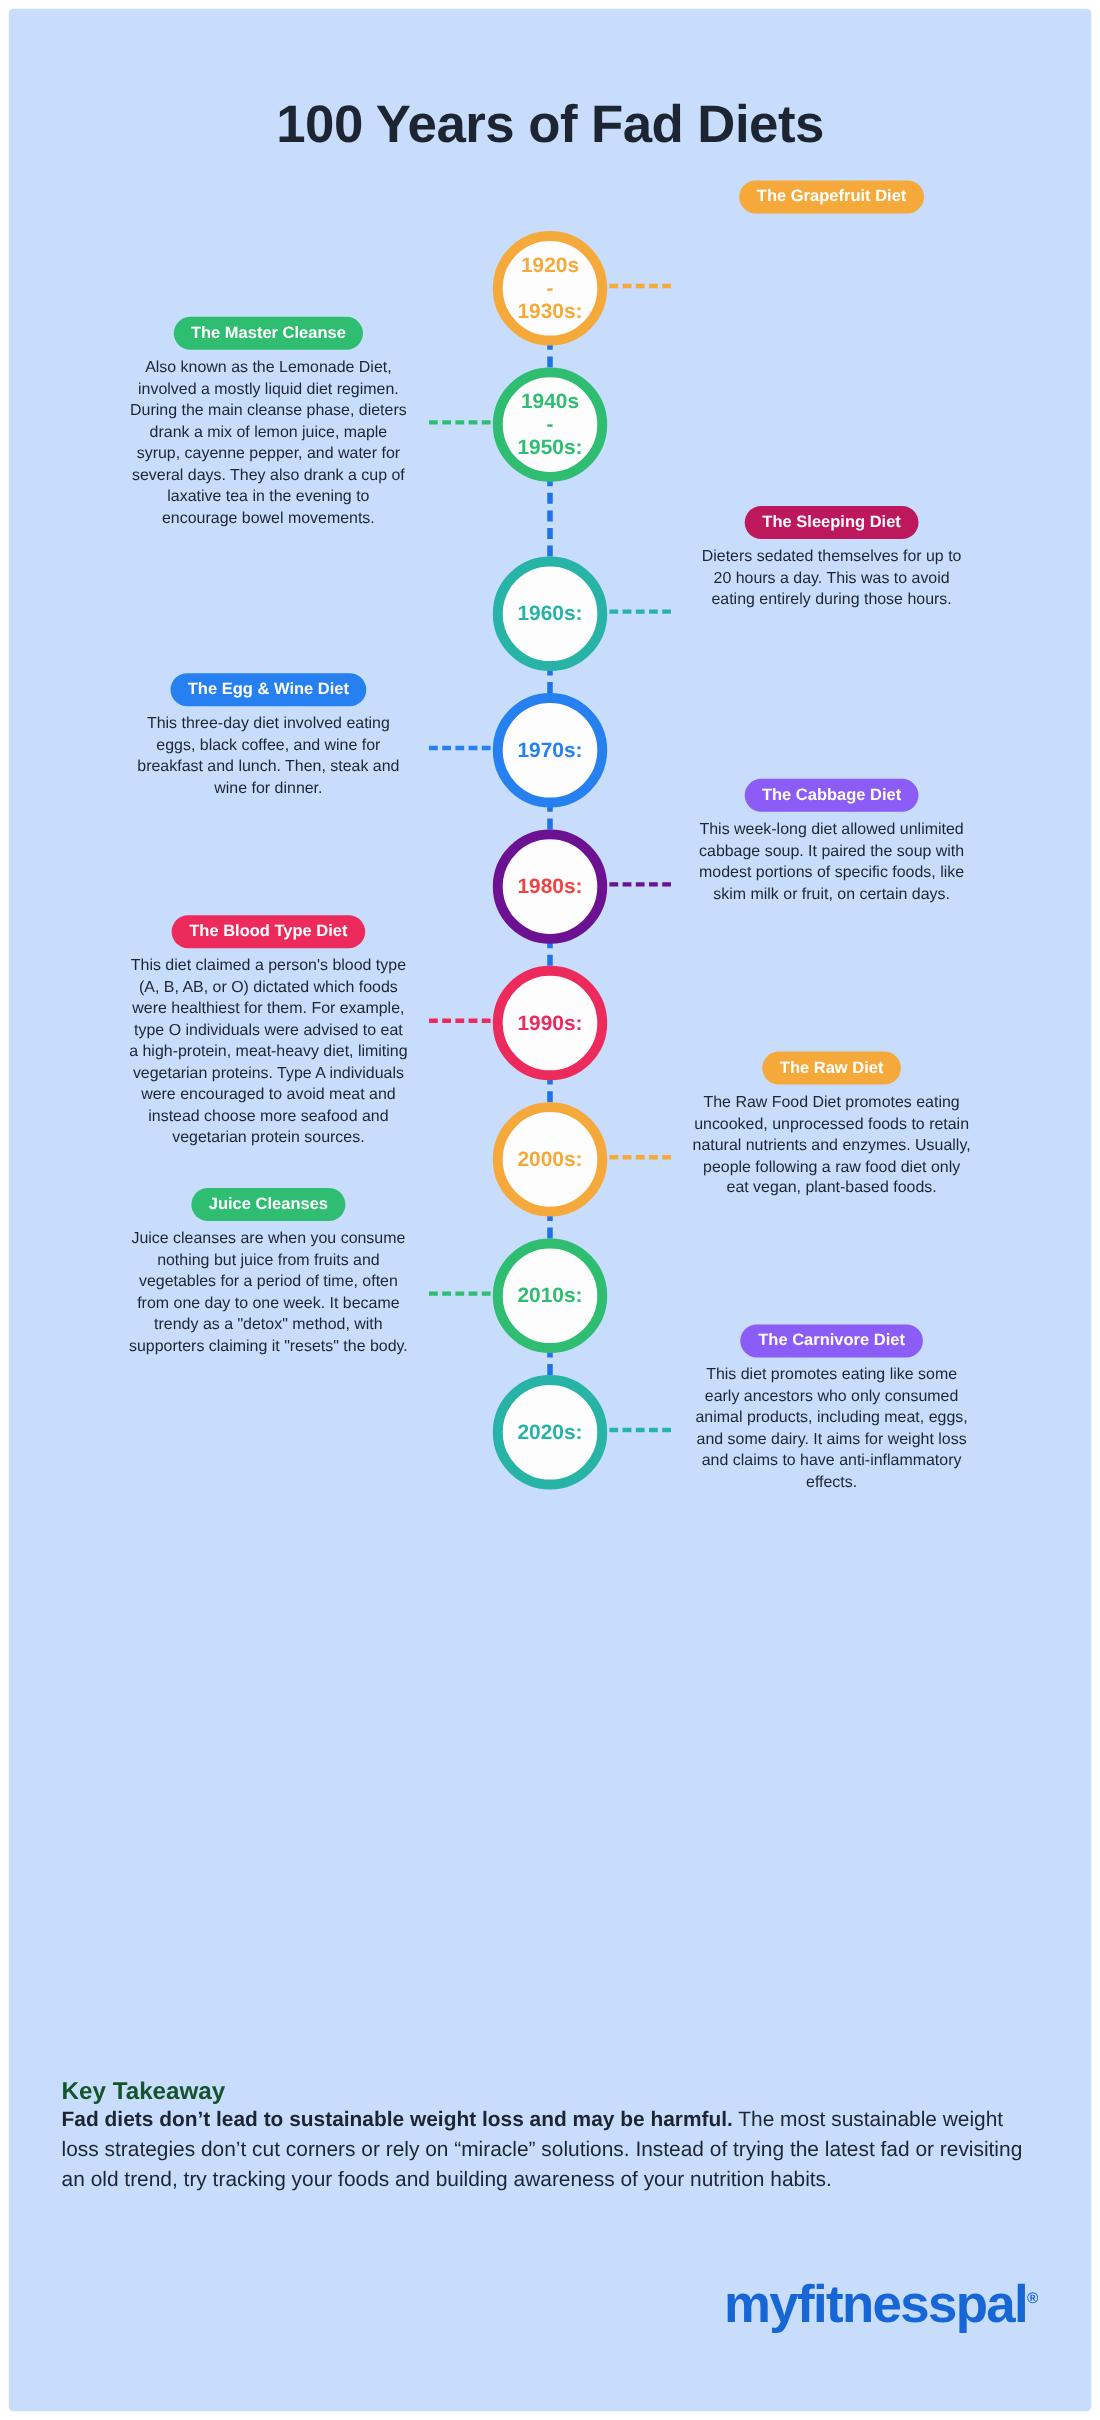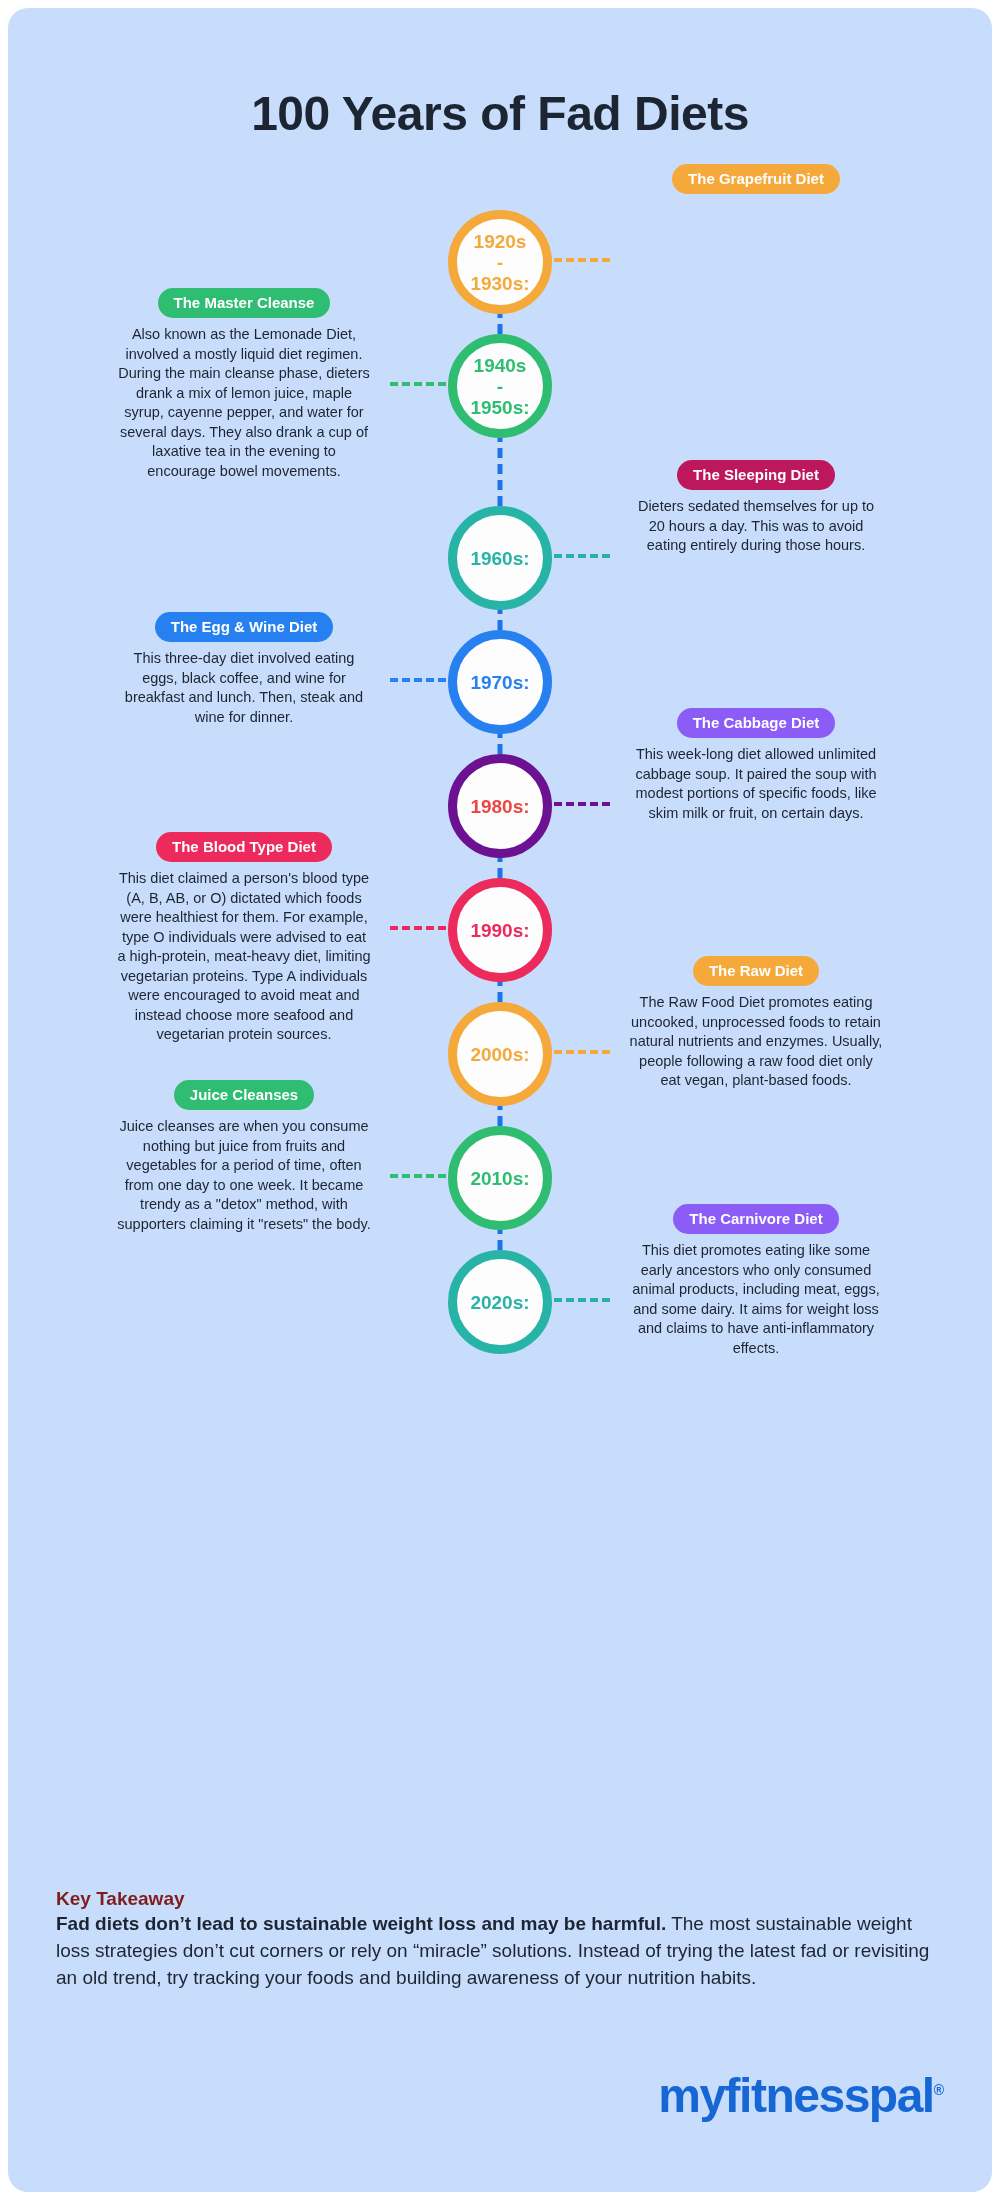--- a/index.html
+++ b/index.html
@@ -17,21 +17,21 @@
     background: #ffffff;
     overflow: hidden;
   }
   .card {
     position: absolute;
     left: 8px;
     top: 8px;
     width: 984px;
     height: 2184px;
     background: #c7ddfb;
-    border-radius: 20px;
+    border-radius: 4px;
     overflow: hidden;
   }
   .title {
     position: absolute;
     top: 78px;
     left: 0;
     width: 984px;
     text-align: center;
     font-size: 48px;
     font-weight: bold;
@@ -117,23 +117,23 @@
   }
 
   
   .takeaway {
     position: absolute;
     left: 48px;
     top: 1880px;
     width: 880px;
   }
   .takeaway-heading {
-    font-size: 19px;
-    font-weight: bold;
-    color: #7f1d1d;
+    font-size: 22px;
+    font-weight: bold;
+    color: #14532d;
   }
   .takeaway-body {
     font-size: 19px;
     line-height: 27px;
     color: #1d2533;
   }
   .takeaway-body b { font-weight: bold; }
 
   .logo {
     position: absolute;

